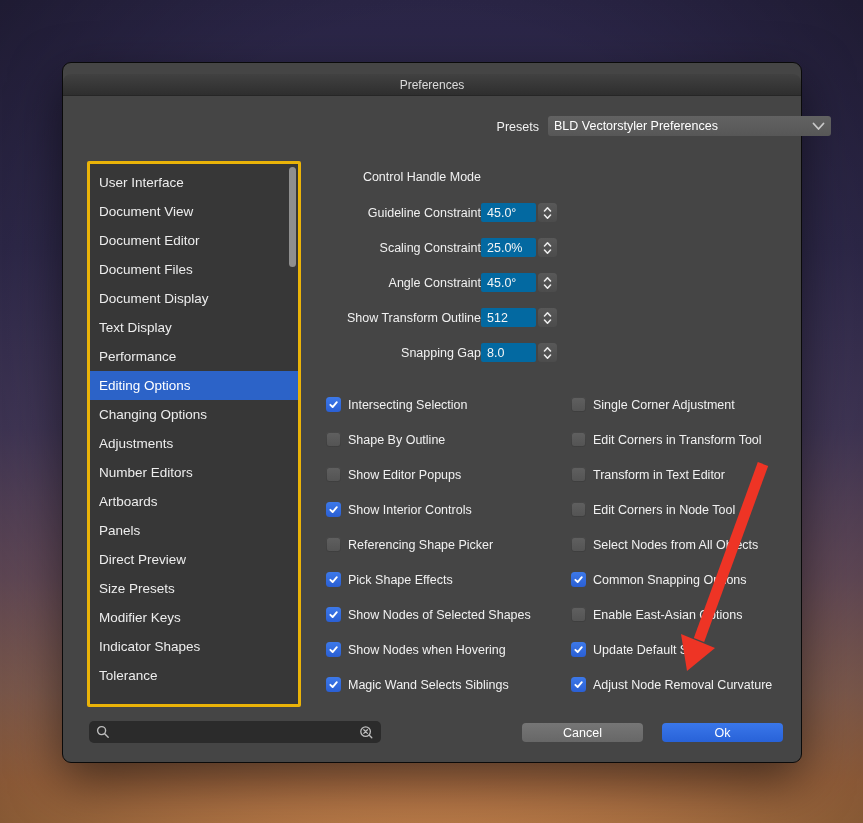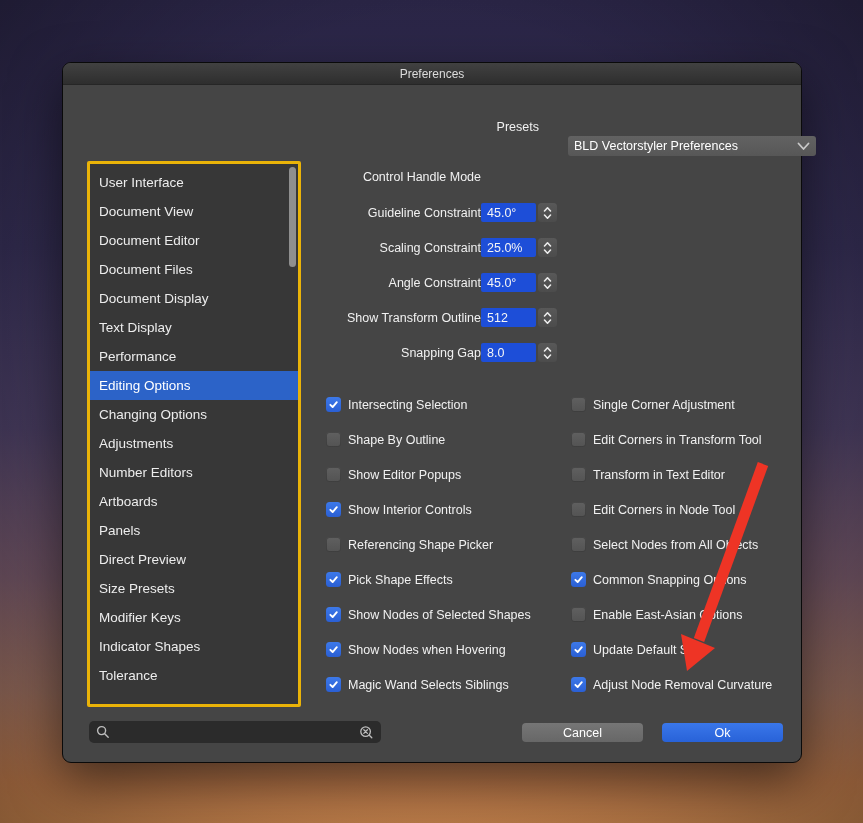--- a/index.html
+++ b/index.html
@@ -10,37 +10,37 @@
   }
   .vignette{position:absolute;inset:0;pointer-events:none;
     background:radial-gradient(ellipse at 50% 45%, rgba(0,0,0,0) 55%, rgba(0,0,0,0.35) 100%);}
   
   .dialog{
     position:absolute;left:62px;top:62px;width:740px;height:701px;
     background:#454545;border:1px solid #0a0a0a;border-radius:9px;
     box-shadow:0 18px 50px rgba(0,0,0,0.55);box-sizing:border-box;
   }
   .titlebar{
-    position:absolute;left:0;top:0;right:0;height:21px;
+    position:absolute;left:0;top:11px;right:0;height:21px;
     background:linear-gradient(#414141,#2e2e2e);
     border-bottom:1px solid #262626;border-radius:8px 8px 0 0;
     display:flex;align-items:center;justify-content:center;
   }
   .titlebar span{font-size:12px;color:#dcdcdc;}
   .lbl{font-size:12.5px;color:#f1f1f1;white-space:nowrap;}
   
   .presets-lbl{position:absolute;top:57px;right:262px;}
   .dropdown{
     background:linear-gradient(#626262,#575757);border-radius:3px;
     display:flex;align-items:center;box-sizing:border-box;
     padding:0 6px;color:#fff;font-size:12.5px;cursor:default;
   }
   .dropdown .dd-text{flex:1;overflow:hidden;white-space:nowrap;}
   .dropdown svg{flex:none;margin-left:4px;}
-  .presets-dd{position:absolute;left:505px;top:53px;width:248px;height:20px;margin-top:20px;}
+  .presets-dd{position:absolute;left:485px;top:53px;width:283px;height:20px;}
   
   .sidebar{
     position:absolute;left:24px;top:98px;width:214px;height:546px;
     background:#373737;border:3px solid #eab308;border-radius:2px;
     overflow:hidden;box-sizing:border-box;
   }
   .side-items{position:absolute;left:0;top:4px;right:0;}
   .side-item{
     height:29px;line-height:29px;padding-left:9px;
     font-size:13.5px;color:#ededed;white-space:nowrap;cursor:default;
@@ -48,21 +48,21 @@
   .side-item.selected{background:var(--selection-blue,#2c63c8);color:#fff;}
   .scroll-thumb{
     position:absolute;right:2px;top:3px;width:7px;height:100px;
     background:#8f8f8f;border-radius:4px;
   }
   
   .form-row{position:absolute;left:0;width:740px;height:19px;display:flex;align-items:center;}
   .form-label{width:418px;text-align:right;padding-right:0;flex:none;}
   .mode-dd{width:154px;height:19px;}
   .num-field{
-    width:55px;height:19px;background:#1d4ed8;border-radius:2px;
+    width:55px;height:19px;background:#0369a1;border-radius:2px;
     display:flex;align-items:center;padding-left:6px;box-sizing:border-box;
     color:#f5f5f5;font-size:12.5px;
   }
   .stepper{
     width:19px;height:19px;margin-left:2px;border-radius:3.5px;
     background:linear-gradient(#585858,#4c4c4c);
     display:flex;align-items:center;justify-content:center;cursor:default;
   }
   
   .cb-col{position:absolute;top:324px;}

